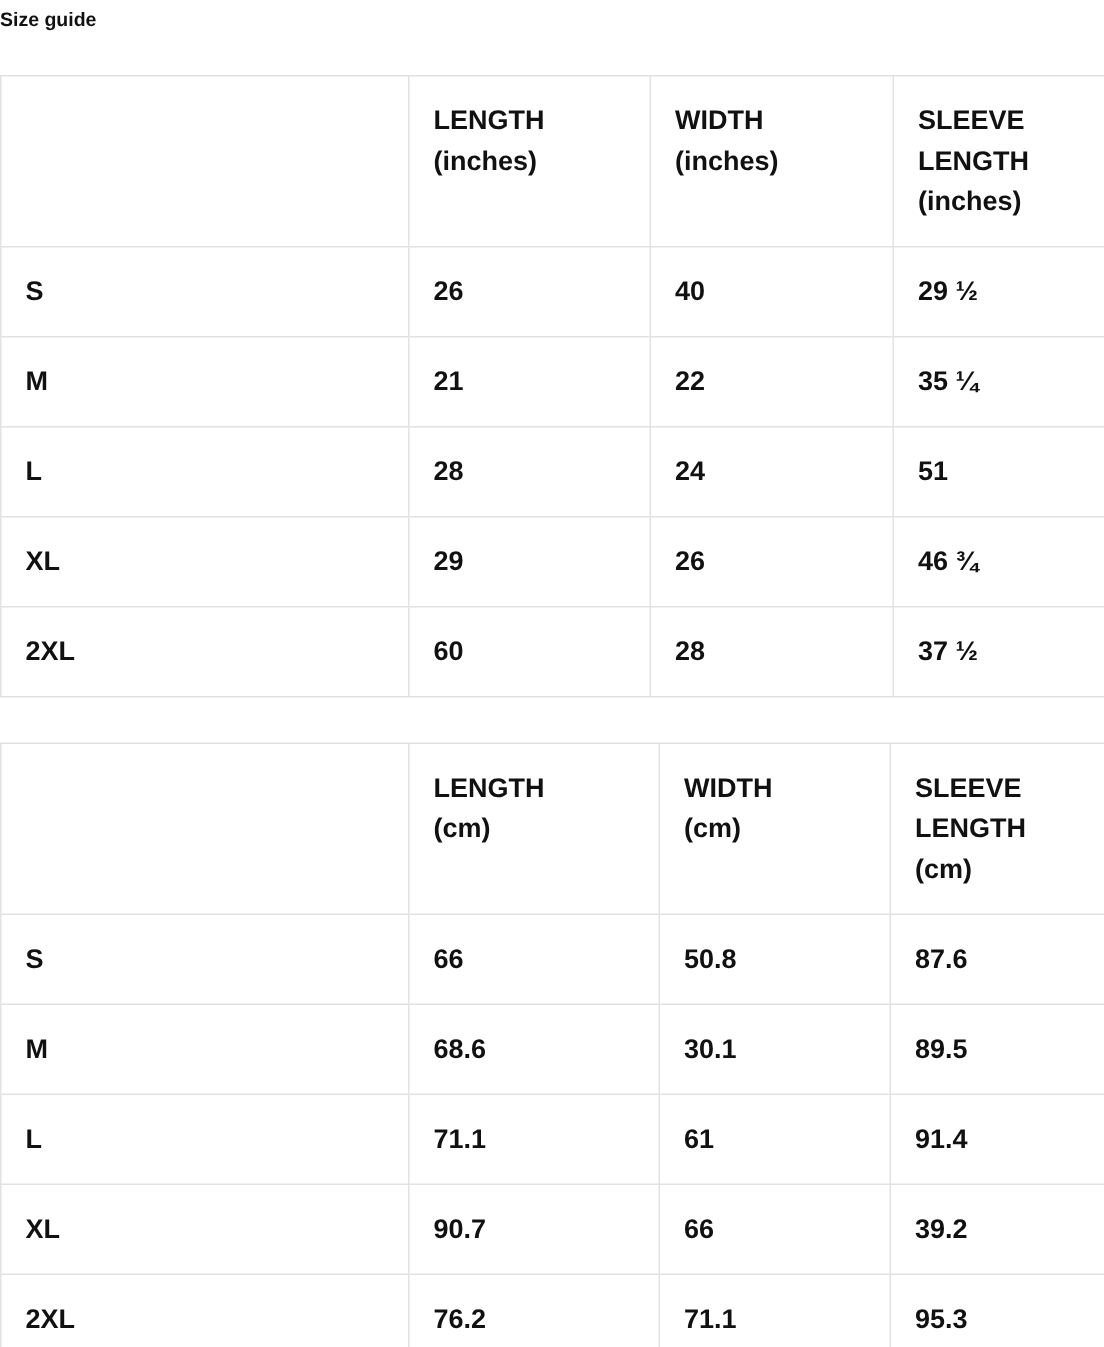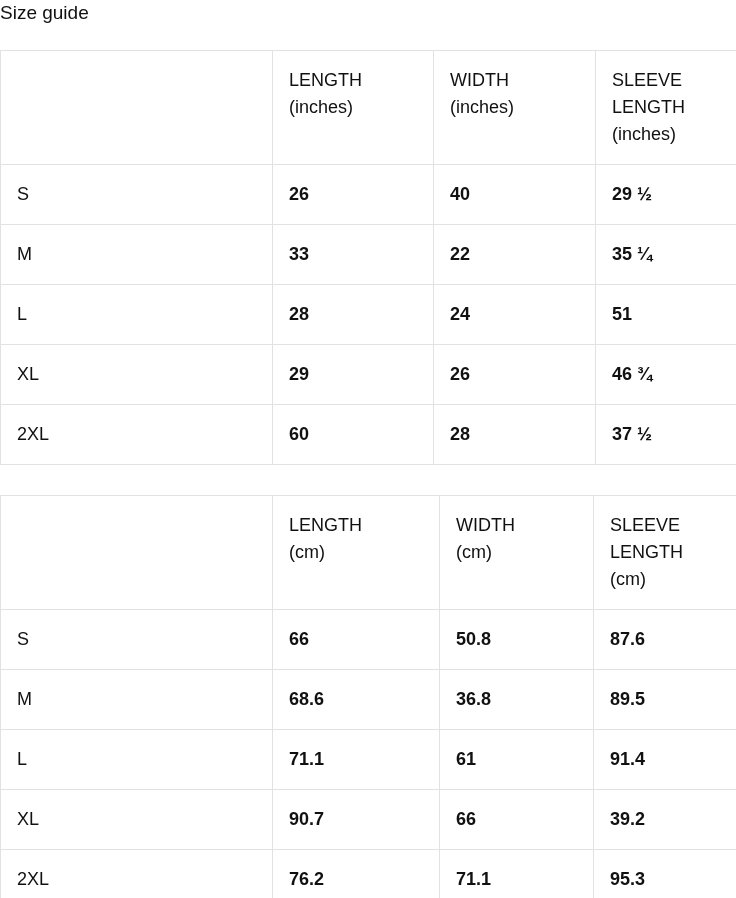--- a/index.html
+++ b/index.html
@@ -8,23 +8,23 @@
     background: #ffffff;
   }
   body {
     width: 736px;
     height: 898px;
     overflow: hidden;
     font-family: "Liberation Sans", sans-serif;
     color: #111111;
   }
   .title {
-    font-size: 19px;
+    font-size: 13px;
     line-height: 22px;
-    font-weight: 400;
+    font-weight: 700;
     margin: 2px 0 0 0;
     padding: 0;
   }
   table.size-table {
     border-collapse: collapse;
     table-layout: fixed;
     width: 736px;
   }
   table.size-table.t-inches { margin-top: 26px; }
   table.size-table.t-cm     { margin-top: 30px; }
@@ -35,21 +35,21 @@
     font-size: 18px;
     line-height: 27px;
     text-align: left;
     vertical-align: top;
     font-weight: 700;
     white-space: pre-line;
     overflow: hidden;
   }
   table.size-table thead th,
   table.size-table tbody th {
-    font-weight: 400;
+    font-weight: 700;
   }
   
   .t-inches col.c0 { width: 272px; }
   .t-inches col.c1 { width: 161px; }
   .t-inches col.c2 { width: 162px; }
   .t-inches col.c3 { width: 141px; }
   
   .t-cm col.c0 { width: 272px; }
   .t-cm col.c1 { width: 167px; }
   .t-cm col.c2 { width: 154px; }
@@ -83,21 +83,21 @@
     </thead>
     <tbody>
       <tr>
         <th>S</th>
         <td>26</td>
         <td>40</td>
         <td>29 ½</td>
       </tr>
       <tr>
         <th>M</th>
-        <td>33</td>
+        <td>21</td>
         <td>22</td>
         <td>35 ¼</td>
       </tr>
       <tr>
         <th>L</th>
         <td>28</td>
         <td>24</td>
         <td>51</td>
       </tr>
       <tr>
@@ -137,21 +137,21 @@
     <tbody>
       <tr>
         <th>S</th>
         <td>66</td>
         <td>50.8</td>
         <td>87.6</td>
       </tr>
       <tr>
         <th>M</th>
         <td>68.6</td>
-        <td>36.8</td>
+        <td>30.1</td>
         <td>89.5</td>
       </tr>
       <tr>
         <th>L</th>
         <td>71.1</td>
         <td>61</td>
         <td>91.4</td>
       </tr>
       <tr>
         <th>XL</th>

